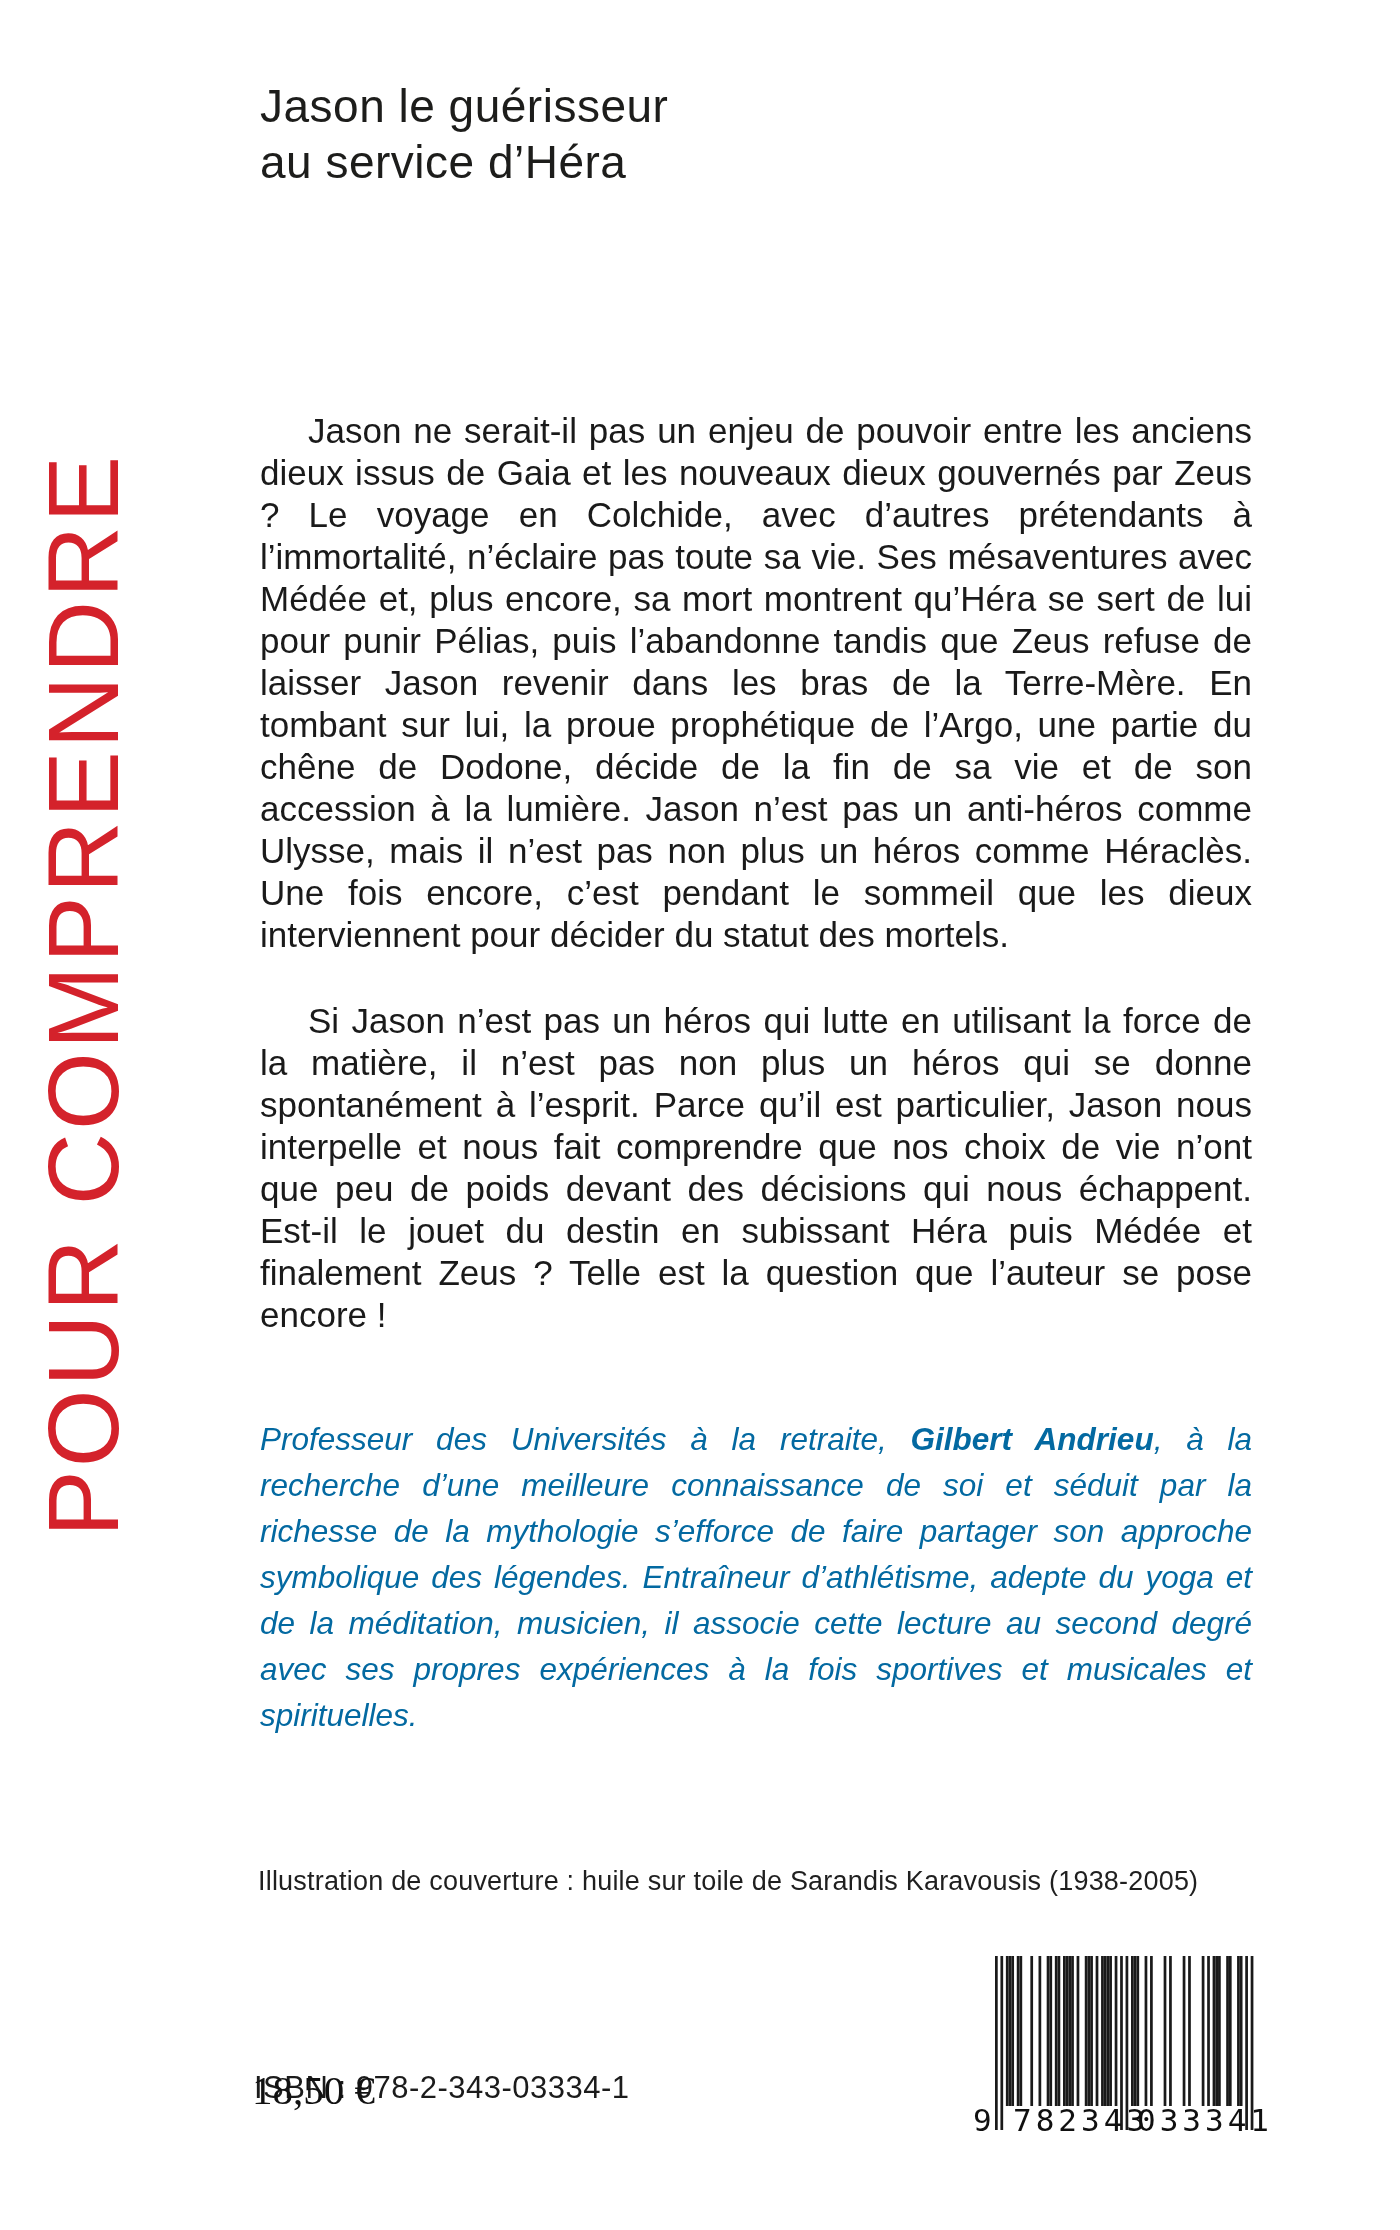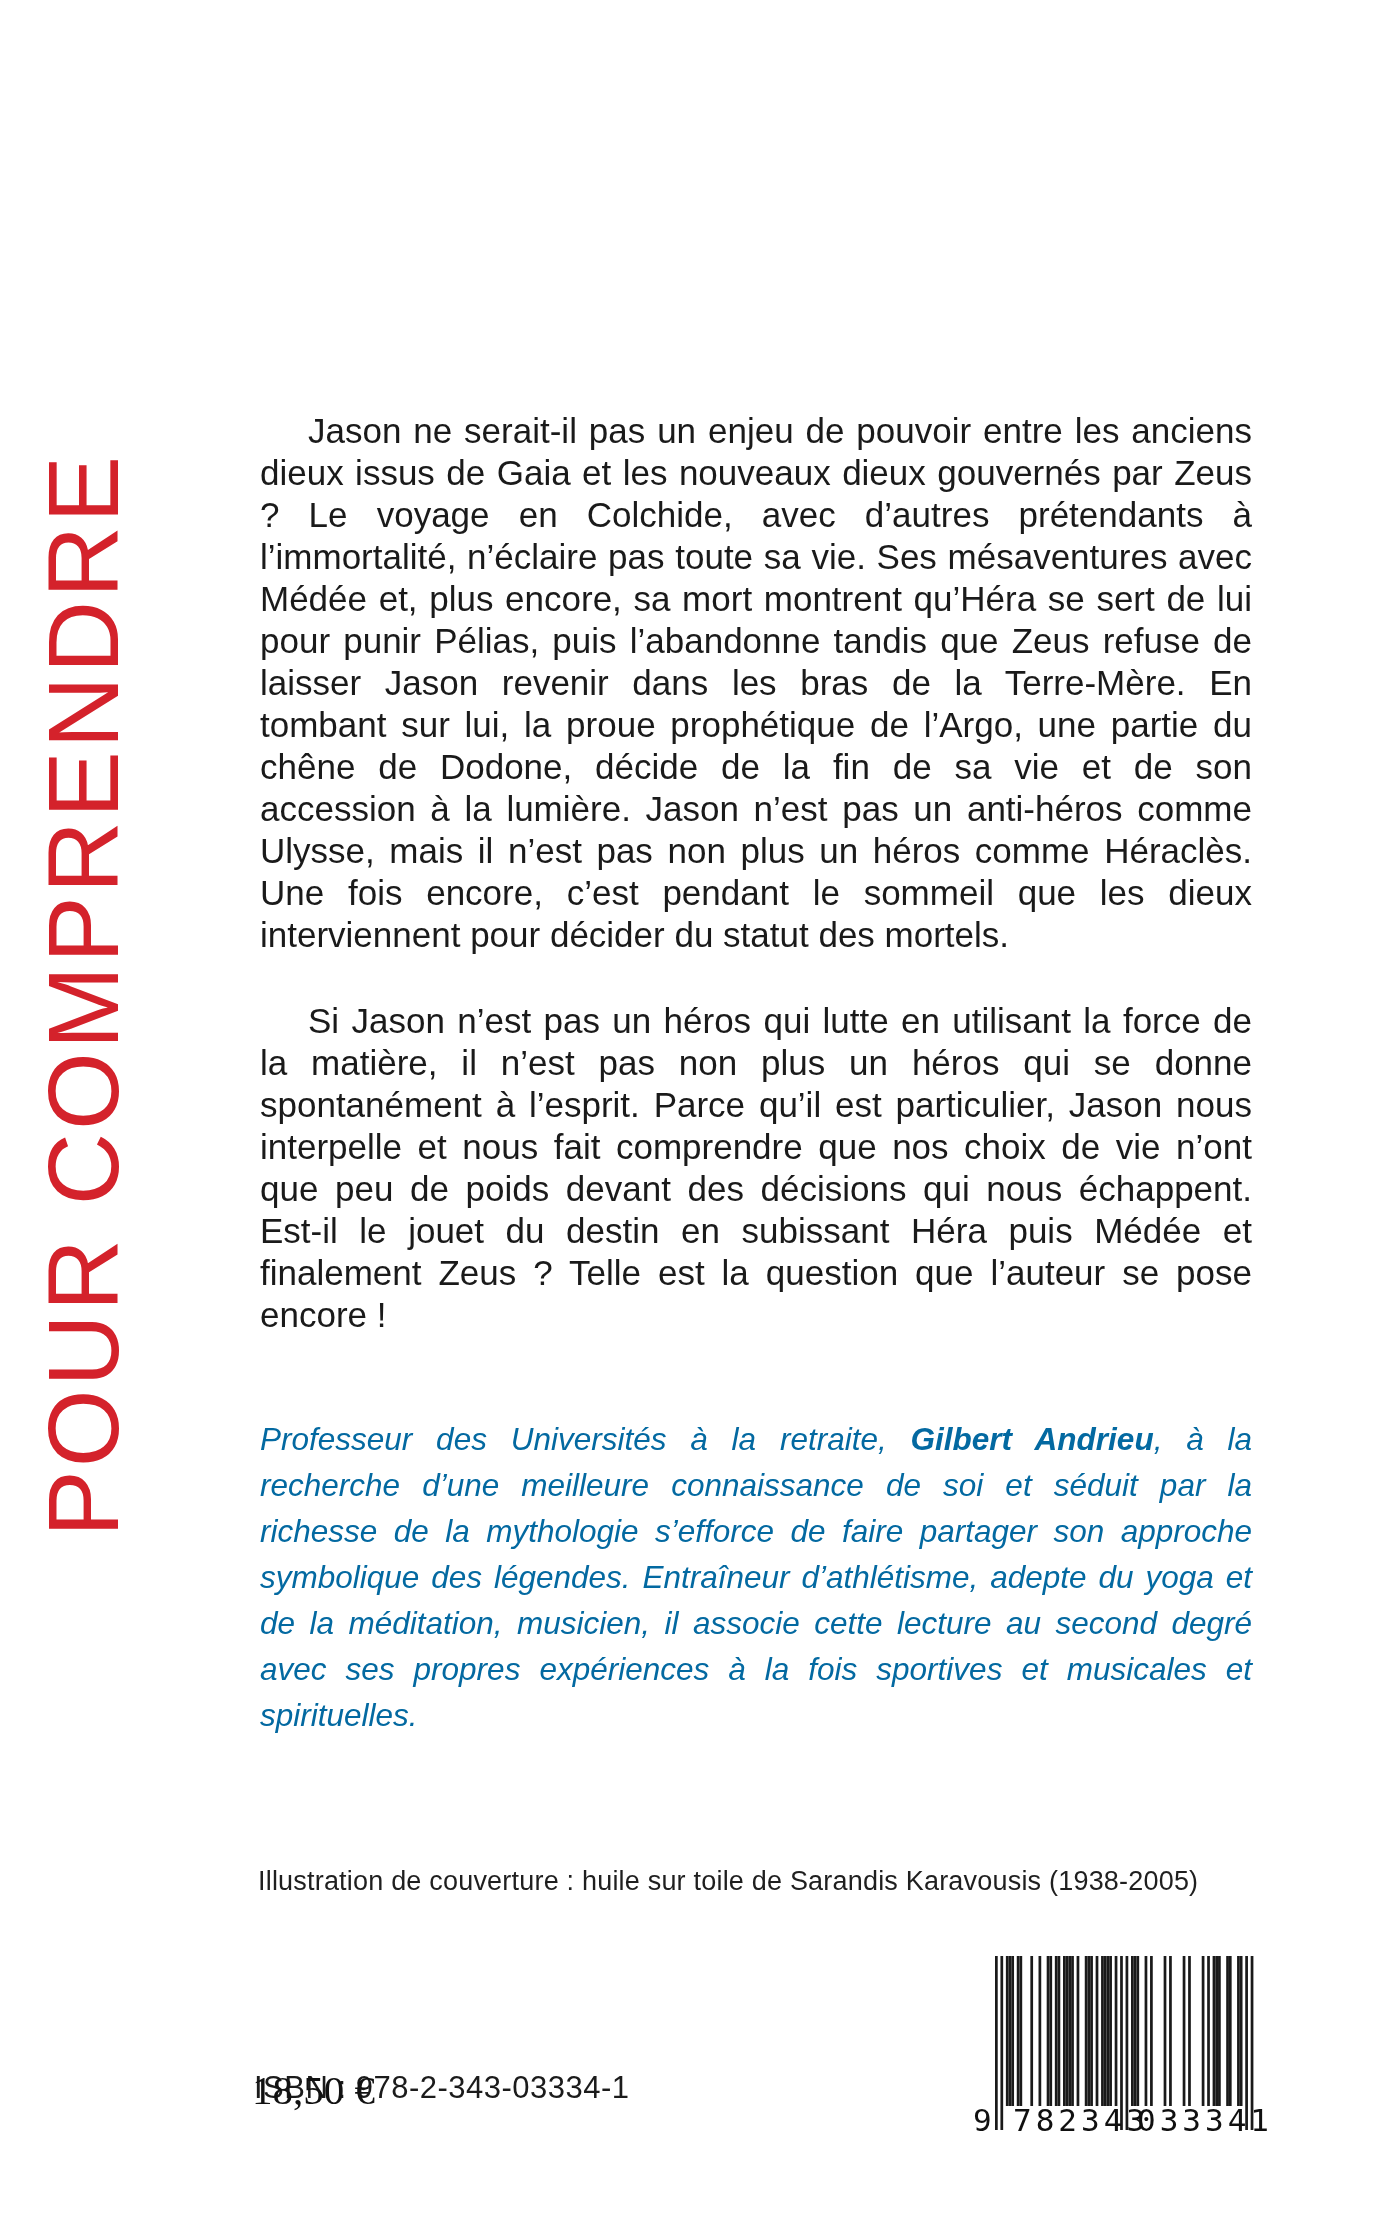--- a/index.html
+++ b/index.html
@@ -100,20 +100,24 @@
   #bd-g1{left:40px;text-align:center;}
   #bd-g2{left:164px;}
 </style>
 </head>
 <body>
 
 <div id="page">
 
   <div id="collection-label" style="color: rgb(212, 34, 43);">POUR COMPRENDRE</div>
 
+  <div id="book-title">
+    <div>Jason le guérisseur</div>
+    <div>au service d’Héra</div>
+  </div>
 
   <div id="synopsis">
     <p>Jason ne serait-il pas un enjeu de pouvoir entre les anciens dieux issus de Gaia et les nouveaux dieux gouvernés par Zeus ? Le voyage en Colchide, avec d’autres prétendants à l’immortalité, n’éclaire pas toute sa vie. Ses mésaventures avec Médée et, plus encore, sa mort montrent qu’Héra se sert de lui pour punir Pélias, puis l’abandonne tandis que Zeus refuse de laisser Jason revenir dans les bras de la Terre-Mère. En tombant sur lui, la proue prophétique de l’Argo, une partie du chêne de Dodone, décide de la fin de sa vie et de son accession à la lumière. Jason n’est pas un anti-héros comme Ulysse, mais il n’est pas non plus un héros comme Héraclès. Une fois encore, c’est pendant le sommeil que les dieux interviennent pour décider du statut des mortels.</p>
     <p>Si Jason n’est pas un héros qui lutte en utilisant la force de la matière, il n’est pas non plus un héros qui se donne spontanément à l’esprit. Parce qu’il est particulier, Jason nous interpelle et nous fait comprendre que nos choix de vie n’ont que peu de poids devant des décisions qui nous échappent. Est-il le jouet du destin en subissant Héra puis Médée et finalement Zeus ? Telle est la question que l’auteur se pose encore !</p>
   </div>
 
   <div id="author-bio"><span>Professeur des Universités à la retraite, </span><span class="bold">Gilbert Andrieu</span><span>, à la recherche d’une meilleure connaissance de soi et séduit par la richesse de la mythologie s’efforce de faire partager son approche symbolique des légendes. Entraîneur d’athlétisme, adepte du yoga et de la méditation, musicien, il associe cette lecture au second degré avec ses propres expériences à la fois sportives et musicales et spirituelles.</span></div>
 
   <div id="illustration-credit">Illustration de couverture : huile sur toile de Sarandis Karavousis (1938-2005)</div>
 

